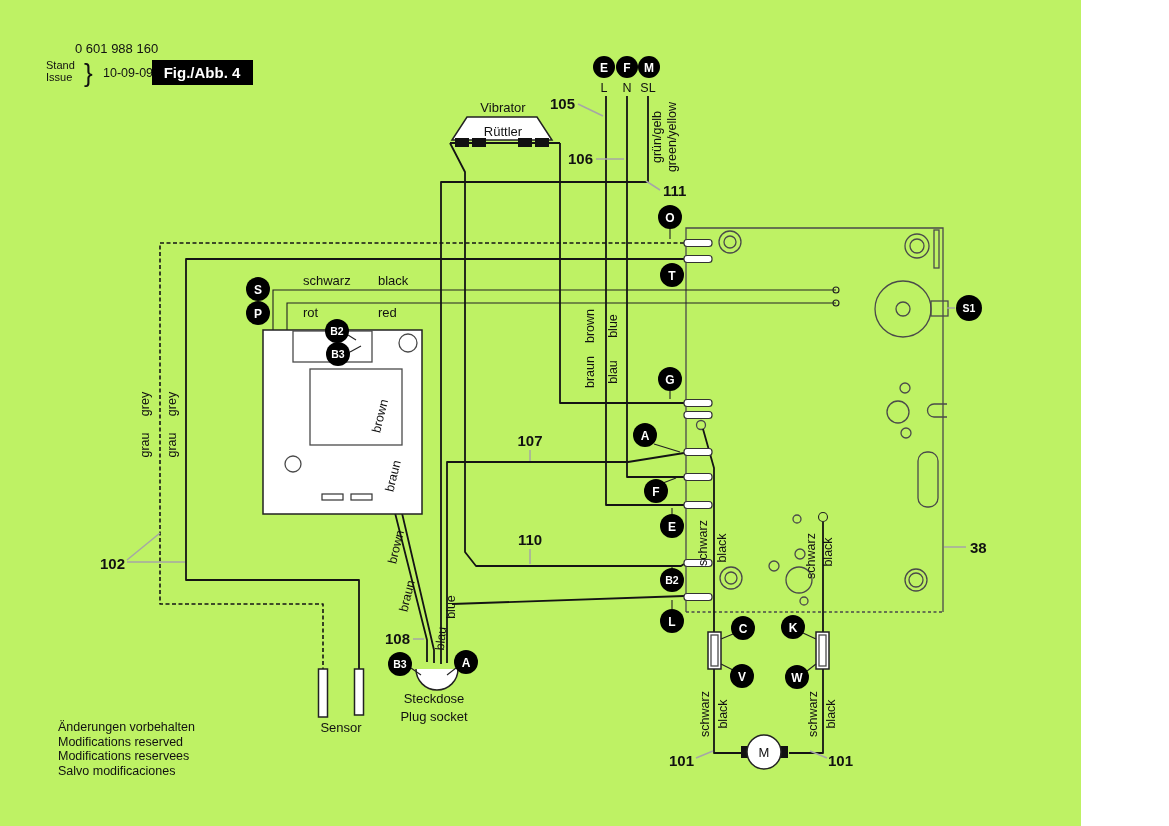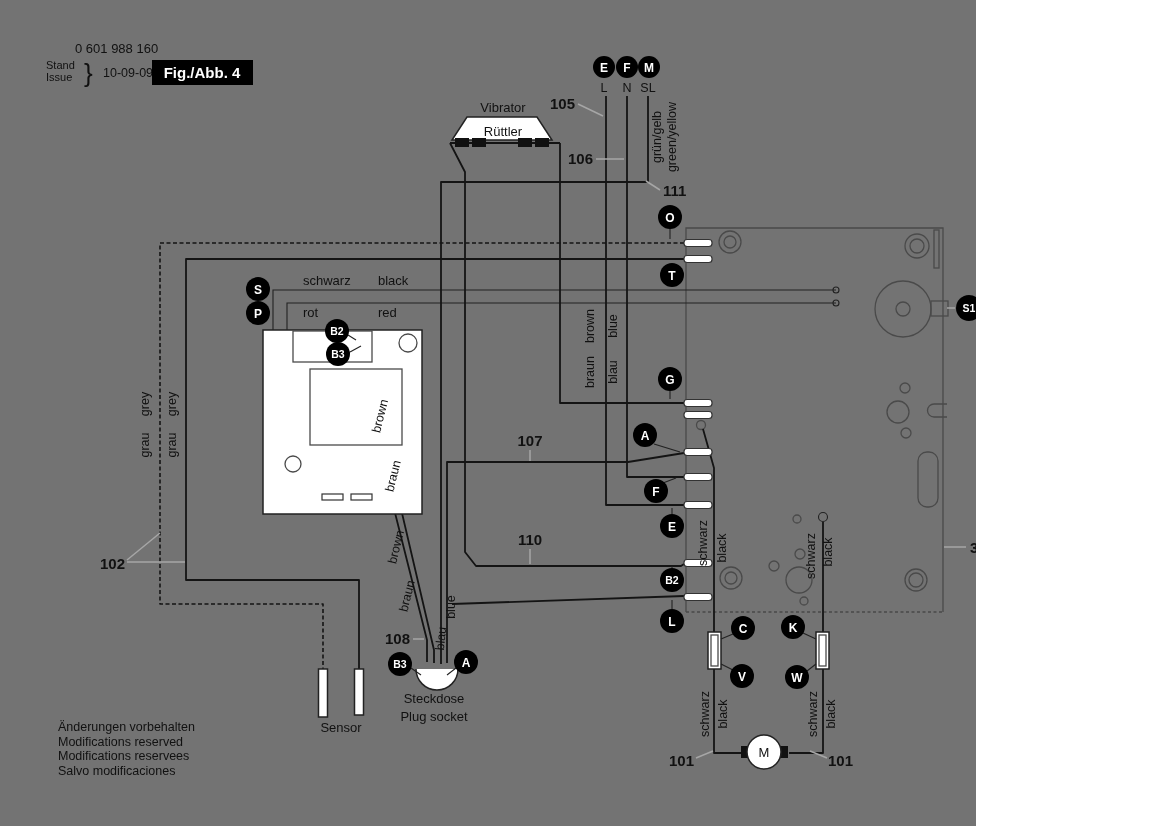--- a/index.html
+++ b/index.html
@@ -1,16 +1,16 @@
 <!DOCTYPE html>
 <html><head>
 <meta charset="utf-8">
 <style>
   html,body{margin:0;padding:0;background:#ffffff;}
-  .page{width:976px;height:826px;position:relative;background:#737373;overflow:hidden;
+  .page{width:1081px;height:826px;position:relative;background:#bef264;overflow:hidden;
         font-family:"Liberation Sans",sans-serif;}
   svg{display:block;}
   svg text{font-family:"Liberation Sans",sans-serif;fill:#111;}
   .lbl{font-size:13px;}
   .lbl-sm{font-size:11px;}
   .lbl-md{font-size:12.5px;}
   .brace{font-size:26px;font-weight:400;}
   .ref{font-size:15px;font-weight:bold;}
   .vlbl{font-size:12.5px;}
   .fig-txt{fill:#ffffff;font-weight:bold;font-size:15px;}

